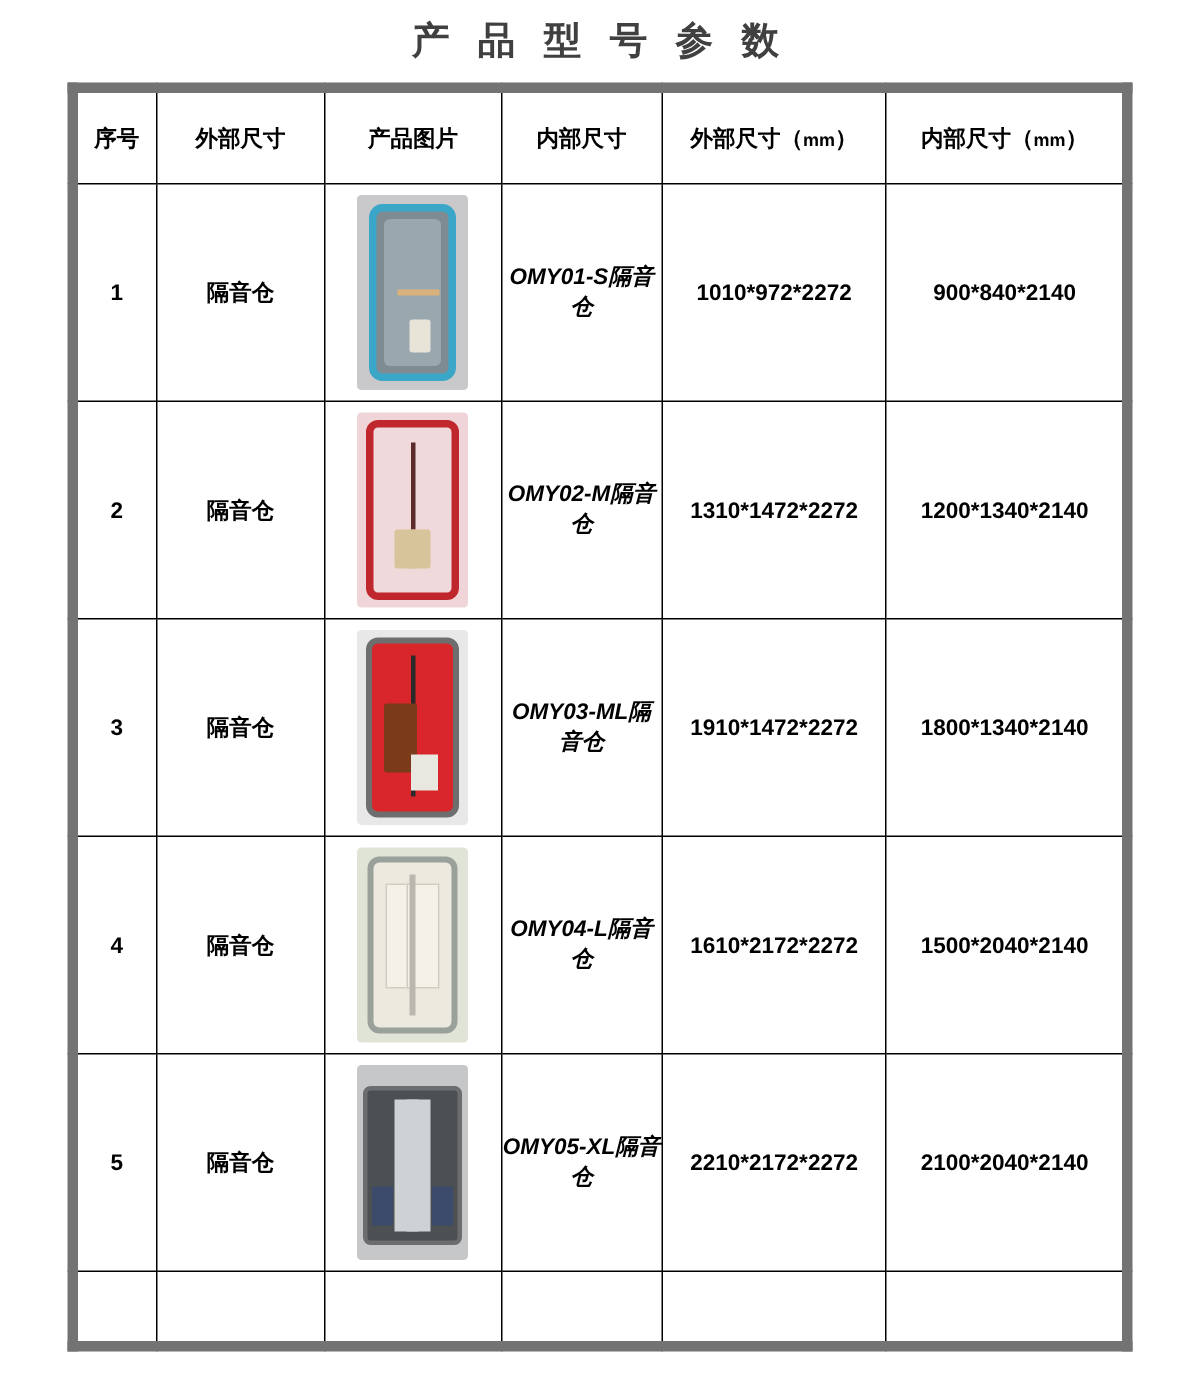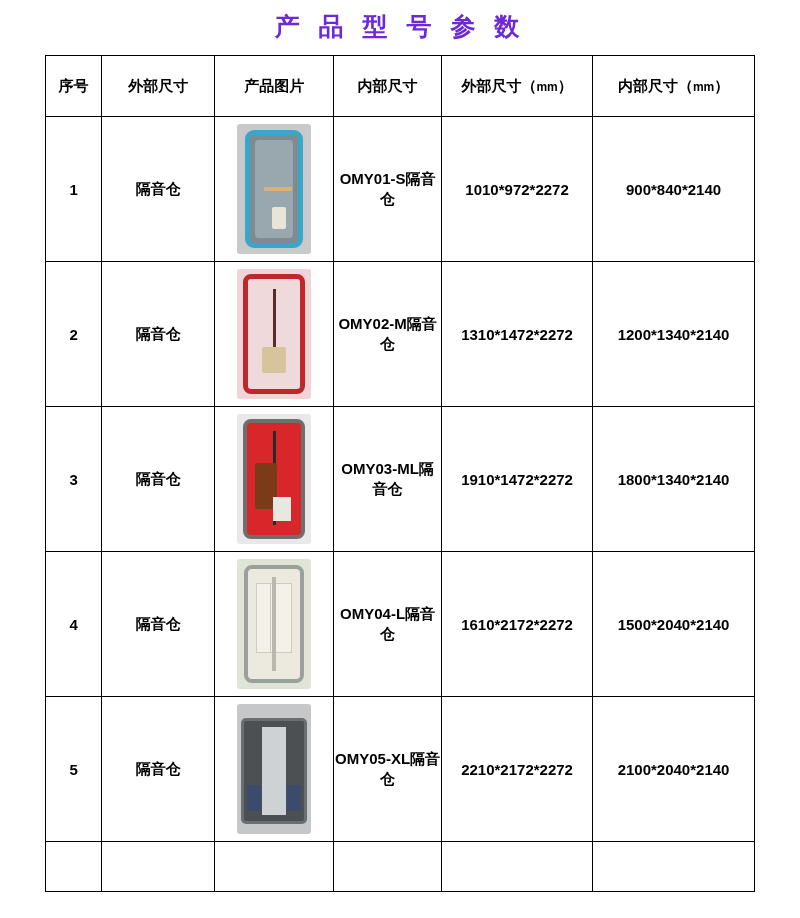--- a/index.html
+++ b/index.html
@@ -15,37 +15,37 @@
     overflow: hidden;
   }
   .page {
     position: relative;
     width: 800px;
     height: 918px;
     box-sizing: border-box;
   }
   .title {
     text-align: center;
-    color: #6d28d9;
+    color: #404040;
     font-size: 25px;
     font-weight: bold;
     letter-spacing: 6px;
     padding-top: 10px;
     padding-bottom: 12px;
     font-family: "Liberation Sans", sans-serif;
   }
   .table-wrap {
     padding: 0 45px 0 45px;
     box-sizing: border-box;
   }
   table.spec {
     border-collapse: collapse;
     width: 710px;
     table-layout: fixed;
-    border: 1px solid #737373;
+    border: 7px solid #737373;
   }
   table.spec td, table.spec th {
     border: 1px solid #000;
     padding: 0;
     text-align: center;
     vertical-align: middle;
     font-size: 15px;
     font-weight: bold;
   }
   thead th {
@@ -62,20 +62,21 @@
     font-size: 12px;
     font-weight: bold;
   }
   tbody tr { height: 145px; }
   tbody tr.last-row { height: 50px; }
   .cell-name {
     font-size: 14px;
     line-height: 1.35;
     padding: 0 3px;
     word-break: break-all;
+    font-style: italic;
   }
   .cell-dim {
     font-size: 14px;
     font-weight: bold;
     margin-top: 48px;
   }
   .cell-type {
     font-size: 15px;
     font-weight: bold;
   }

